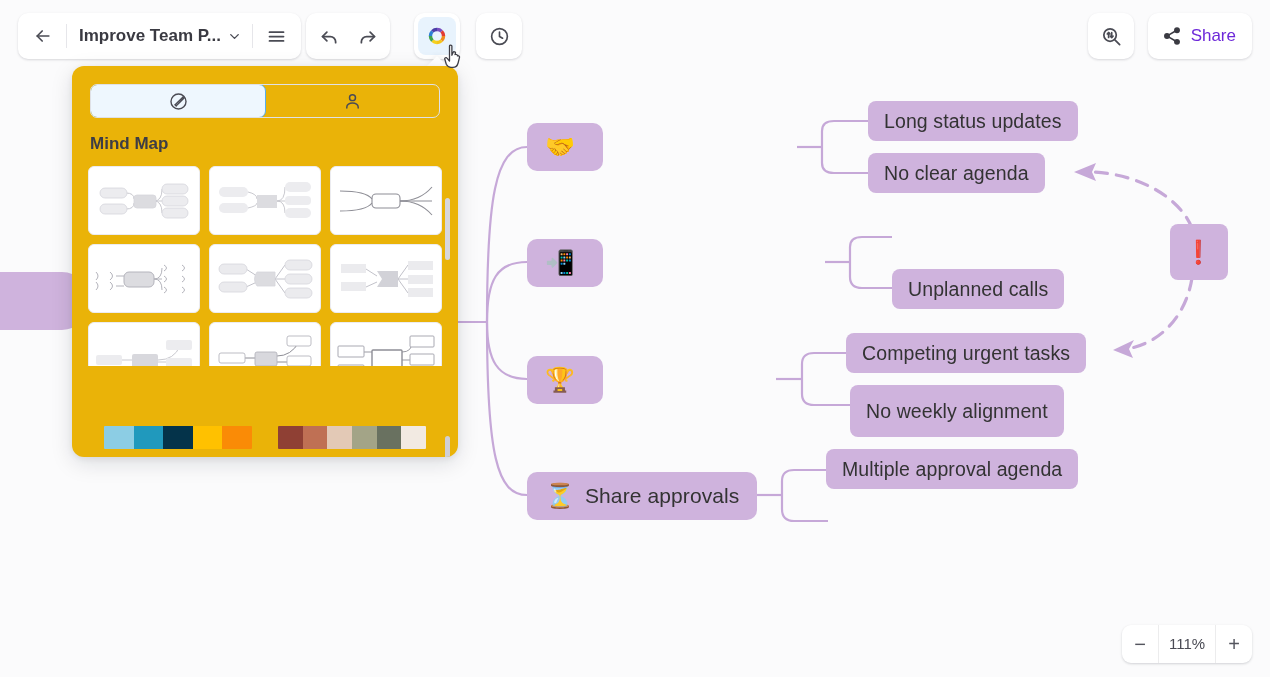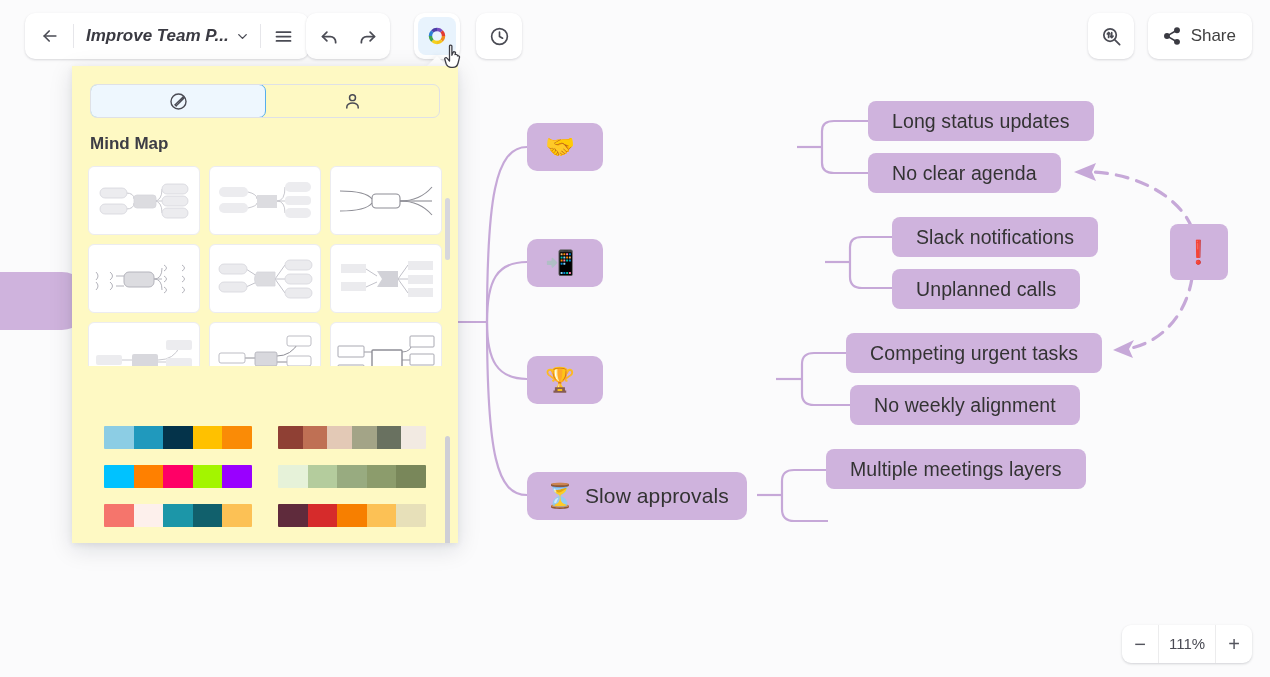--- a/index.html
+++ b/index.html
@@ -18,74 +18,74 @@
   .node {
     position: absolute;
     background: #cfb3dd;
     border-radius: 9px;
     display: flex;
     align-items: center;
     color: #333;
     font-size: 20px;
     letter-spacing: .1px;
     white-space: nowrap;
-    padding: 0 24px;
+    padding: 0 16px;
   }
   .node .emoji { font-size: 24px; margin-right: 10px; line-height: 1; }
   .node.lvl1 { font-size: 21px; padding: 0 18px; border-radius: 10px; }
   .node.lvl2 { font-size: 19.5px; border-radius: 8px; }
   .node.badge { padding: 0; justify-content: center; font-size: 23px; border-radius: 8px; }
   .node.root { border-radius: 28px; }
 
   
   .bar {
     position: absolute;
     background: #fff;
     border-radius: 10px;
     box-shadow: 0 1px 3px rgba(16,24,40,.10), 0 1px 2px rgba(16,24,40,.06);
     display: flex;
     align-items: center;
     height: 46px;
   }
-  #tb-left { left: 25px; top: 13px; padding: 0 6px; font-style: italic; }
+  #tb-left { left: 18px; top: 13px; padding: 0 6px; }
   #tb-left .sep { width: 1px; height: 24px; background: #e6e6ea; margin: 0 4px; }
   .tbtn {
     width: 38px; height: 38px;
     display: flex; align-items: center; justify-content: center;
     border-radius: 8px; cursor: pointer;
   }
   #title-wrap { display: flex; align-items: center; gap: 6px; padding: 0 6px 0 8px; cursor: pointer; }
   #doc-title { font-size: 17px; font-weight: bold; color: #3a3a42; }
 
   #tb-undo { left: 306px; top: 13px; padding: 0 4px; }
   #tb-theme { left: 414px; top: 13px; padding: 0 4px; }
   #tb-theme .tbtn.active { background: #e8f3fd; }
   #tb-hist { left: 476px; top: 13px; padding: 0 4px; }
 
   #tb-find { right: 136px; top: 13px; width: 46px; justify-content: center; }
   #tb-share { right: 18px; top: 13px; padding: 0 16px 0 14px; gap: 9px; cursor: pointer; }
-  #tb-share .lbl { font-size: 17px; color: #404040; }
+  #tb-share .lbl { font-size: 17px; color: #6d28d9; }
 
   
   #zoomctl {
     position: absolute; right: 18px; bottom: 14px;
     height: 38px; background: #fff; border-radius: 9px;
     box-shadow: 0 1px 3px rgba(16,24,40,.12), 0 1px 2px rgba(16,24,40,.06);
     display: flex; align-items: center;
   }
   #zoomctl .zb { width: 36px; height: 38px; display: flex; align-items: center; justify-content: center;
                  font-size: 20px; color: #54555e; cursor: pointer; }
   #zoomctl .zval { min-width: 58px; text-align: center; font-size: 15px; color: #4a4b54;
                    border-left: 1px solid #ececed; border-right: 1px solid #ececed; line-height: 38px; }
 
   
   #panel {
     position: absolute; left: 72px; top: 66px;
-    width: 386px; height: 477px;
-    background: #fef9c3; border-radius: 0;
+    width: 386px; height: 391px;
+    background: #eab308; border-radius: 12px;
     box-shadow: 0 6px 22px rgba(16,24,40,.13), 0 2px 6px rgba(16,24,40,.07);
     overflow: hidden;
   }
   #panel-caret {
     position: absolute; left: 426px; top: 56px;
     width: 0; height: 0;
     border-left: 11px solid transparent;
     border-right: 11px solid transparent;
     border-bottom: 11px solid #fff;
     filter: drop-shadow(0 -2px 2px rgba(16,24,40,.05));
@@ -182,46 +182,43 @@
     <div class="node lvl1" style="left:527px; top:239px; height:48px;">
       <span class="emoji">📲</span>
     </div>
 
     <div class="node lvl1" style="left:527px; top:356px; height:48px;">
       <span class="emoji">🏆</span>
     </div>
 
     <div class="node lvl1" style="left:527px; top:472px; height:48px;">
       <span class="emoji">⏳</span>
-      <span>Slow approvals</span>
+      <span>Share approvals</span>
     </div>
 
     <div class="node lvl2" style="left:868px; top:101px; height:40px;">
       <span>Long status updates</span>
     </div>
     <div class="node lvl2" style="left:868px; top:153px; height:40px;">
       <span>No clear agenda</span>
     </div>
 
-    <div class="node lvl2" style="left:892px; top:217px; height:40px;">
-      <span>Slack notifications</span>
-    </div>
     <div class="node lvl2" style="left:846px; top:333px; height:40px;">
       <span>Competing urgent tasks</span>
     </div>
 
     <div class="node lvl2" style="left:892px; top:269px; height:40px;">
       <span>Unplanned calls</span>
     </div>
-    <div class="node lvl2" style="left:850px; top:385px; height:40px;">
+    <div class="node lvl2" style="left:850px; top:385px; height:52px;">
       <span>No weekly alignment</span>
     </div>
 
     <div class="node lvl2" style="left:826px; top:449px; height:40px;">
-      <span>Multiple meetings layers</span>
+      <span>Multiple approval agenda</span>
     </div>
 
     <div class="node badge" style="left:1170px; top:224px; width:58px; height:56px;">
       <span>❗</span>
     </div>
   </div>
 
   <div class="bar" id="tb-left">
     <div class="tbtn">
       <svg width="20" height="20" viewBox="0 0 24 24" fill="none" stroke="#4a4b54" stroke-width="2" stroke-linecap="round" stroke-linejoin="round">

